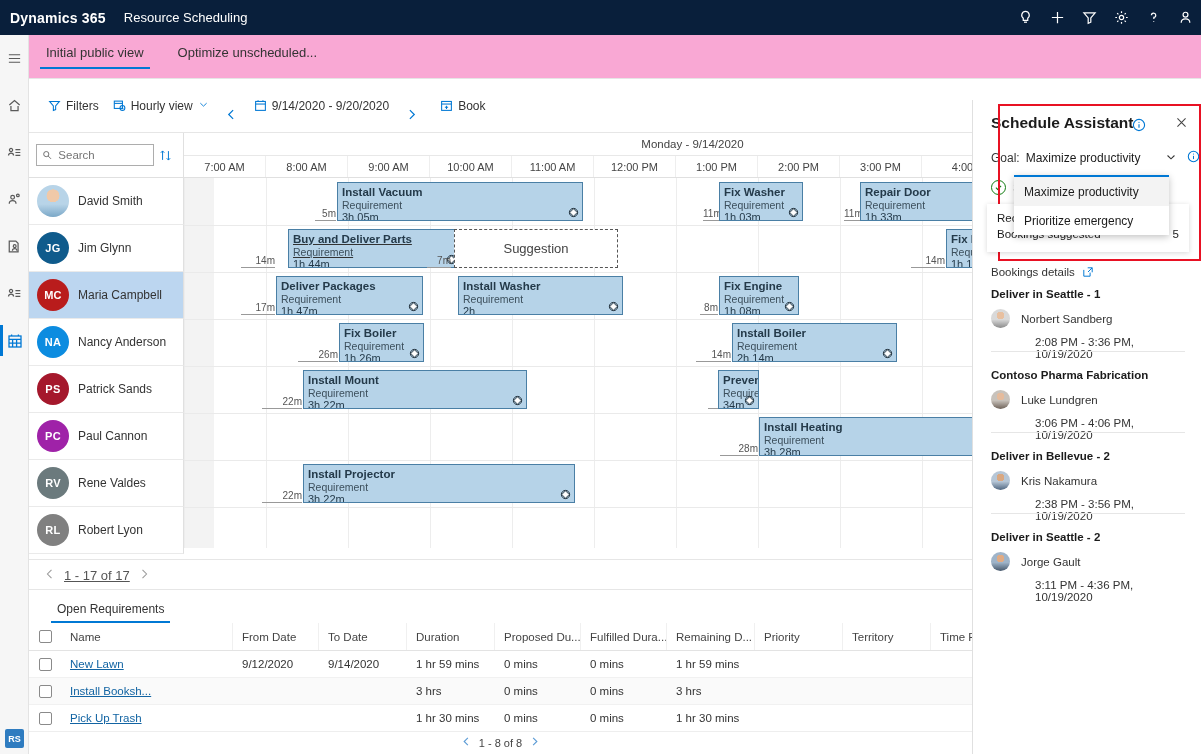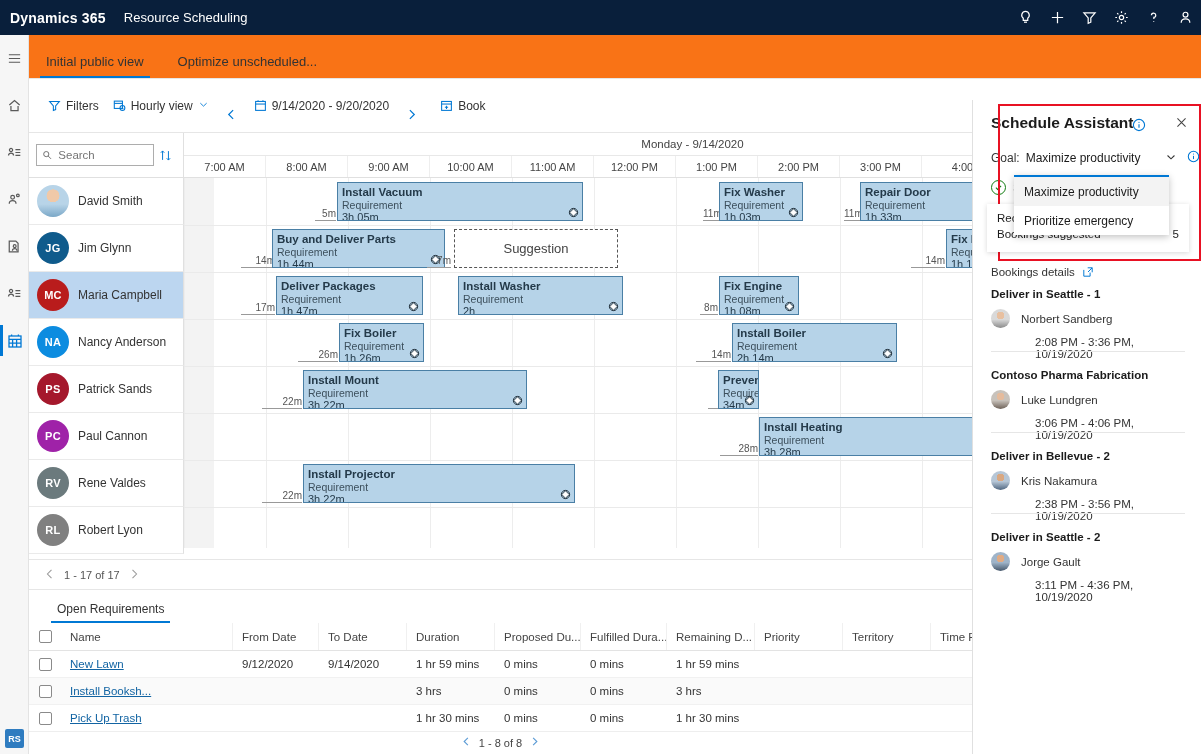--- a/index.html
+++ b/index.html
@@ -41,22 +41,22 @@
   .rail .rit.sel svg { stroke:#0078d4; }
   .rs-badge {
     position:absolute; left:5px; bottom:6px; width:19px; height:19px;
     background:#2f7cc0; color:#fff; font-size:9px; font-weight:bold;
     display:flex; align-items:center; justify-content:center; border-radius:2px;
   }
 
   
   .viewtabs {
     position:absolute; left:29px; top:35px; width:1172px; height:44px;
-    background:#f97316; border-bottom:1px solid #e6e6e6;
-    display:flex; align-items:flex-end; padding-left:11px;
+    background:#f9a8d4; border-bottom:1px solid #e6e6e6;
+    display:flex; align-items:center; padding-left:11px;
   }
   .vtab {
     font-size:13px; color:#333; padding:0 6px 9px 6px; margin-right:22px;
     cursor:pointer; position:relative;
   }
   .vtab.act::after {
     content:""; position:absolute; left:0; right:0; bottom:0; height:2px; background:#0078d4;
   }
 
   
@@ -171,21 +171,21 @@
     position:absolute; border:1px dashed #555; background:#fff;
     display:flex; align-items:center; justify-content:center;
     font-size:13px; color:#444;
   }
 
   .pager {
     position:absolute; left:29px; top:561px; width:943px; height:29px;
     display:flex; align-items:center; padding-left:15px;
     border-bottom:1px solid #e6e6e6; background:#fff;
   }
-  .pager .pg { font-size:11px; color:#555; margin:0 8px; }
+  .pager .pg { font-size:13px; color:#555; margin:0 8px;text-decoration:underline; }
   .pager .arr { cursor:pointer; }
   .pager .arr svg { stroke:#9a9a9a; fill:none; stroke-width:1.4; }
 
   
   .btabs {
     position:absolute; left:29px; top:590px; width:943px; height:33px;
     background:#fff; display:flex; align-items:flex-end; padding-left:22px;
   }
   .btab {
     font-size:12px; color:#333; padding:0 6px 7px 6px; position:relative; cursor:pointer;
@@ -539,21 +539,21 @@
       <div class="bk" style="left: 676px; top: 4px; width: 131px; height: 39px;">
         <div class="t">Repair Door</div>
         <div class="s">Requirement</div>
         <div class="d">1h 33m</div>
         <div class="lock"><svg viewBox="0 0 16 16" width="11" height="11">
             <circle cx="8" cy="8" r="6" fill="none" stroke="#1b2b36" stroke-width="1.4"></circle>
             <path d="M8 2.6 13.4 8 8 13.4 2.6 8z" fill="#fff" stroke="#1b2b36" stroke-width="1.2"></path>
           </svg></div>
       </div>
       <div class="travel" style="left: 57px; top: 77px; width: 34px;">14m</div>
-      <div class="bk" style="left: 88px; top: 51px; width: 173px; height: 39px;">
+      <div class="bk" style="left: 104px; top: 51px; width: 173px; height: 39px; text-decoration: underline;">
         <div class="t">Buy and Deliver Parts</div>
         <div class="s">Requirement</div>
         <div class="d">1h 44m</div>
         <div class="lock"><svg viewBox="0 0 16 16" width="11" height="11">
             <circle cx="8" cy="8" r="6" fill="none" stroke="#1b2b36" stroke-width="1.4"></circle>
             <path d="M8 2.6 13.4 8 8 13.4 2.6 8z" fill="#fff" stroke="#1b2b36" stroke-width="1.2"></path>
           </svg></div>
       </div>
       <div class="travel" style="left: 727px; top: 77px; width: 34px;">14m</div>
       <div class="bk" style="left: 762px; top: 51px; width: 80px; height: 39px;">

